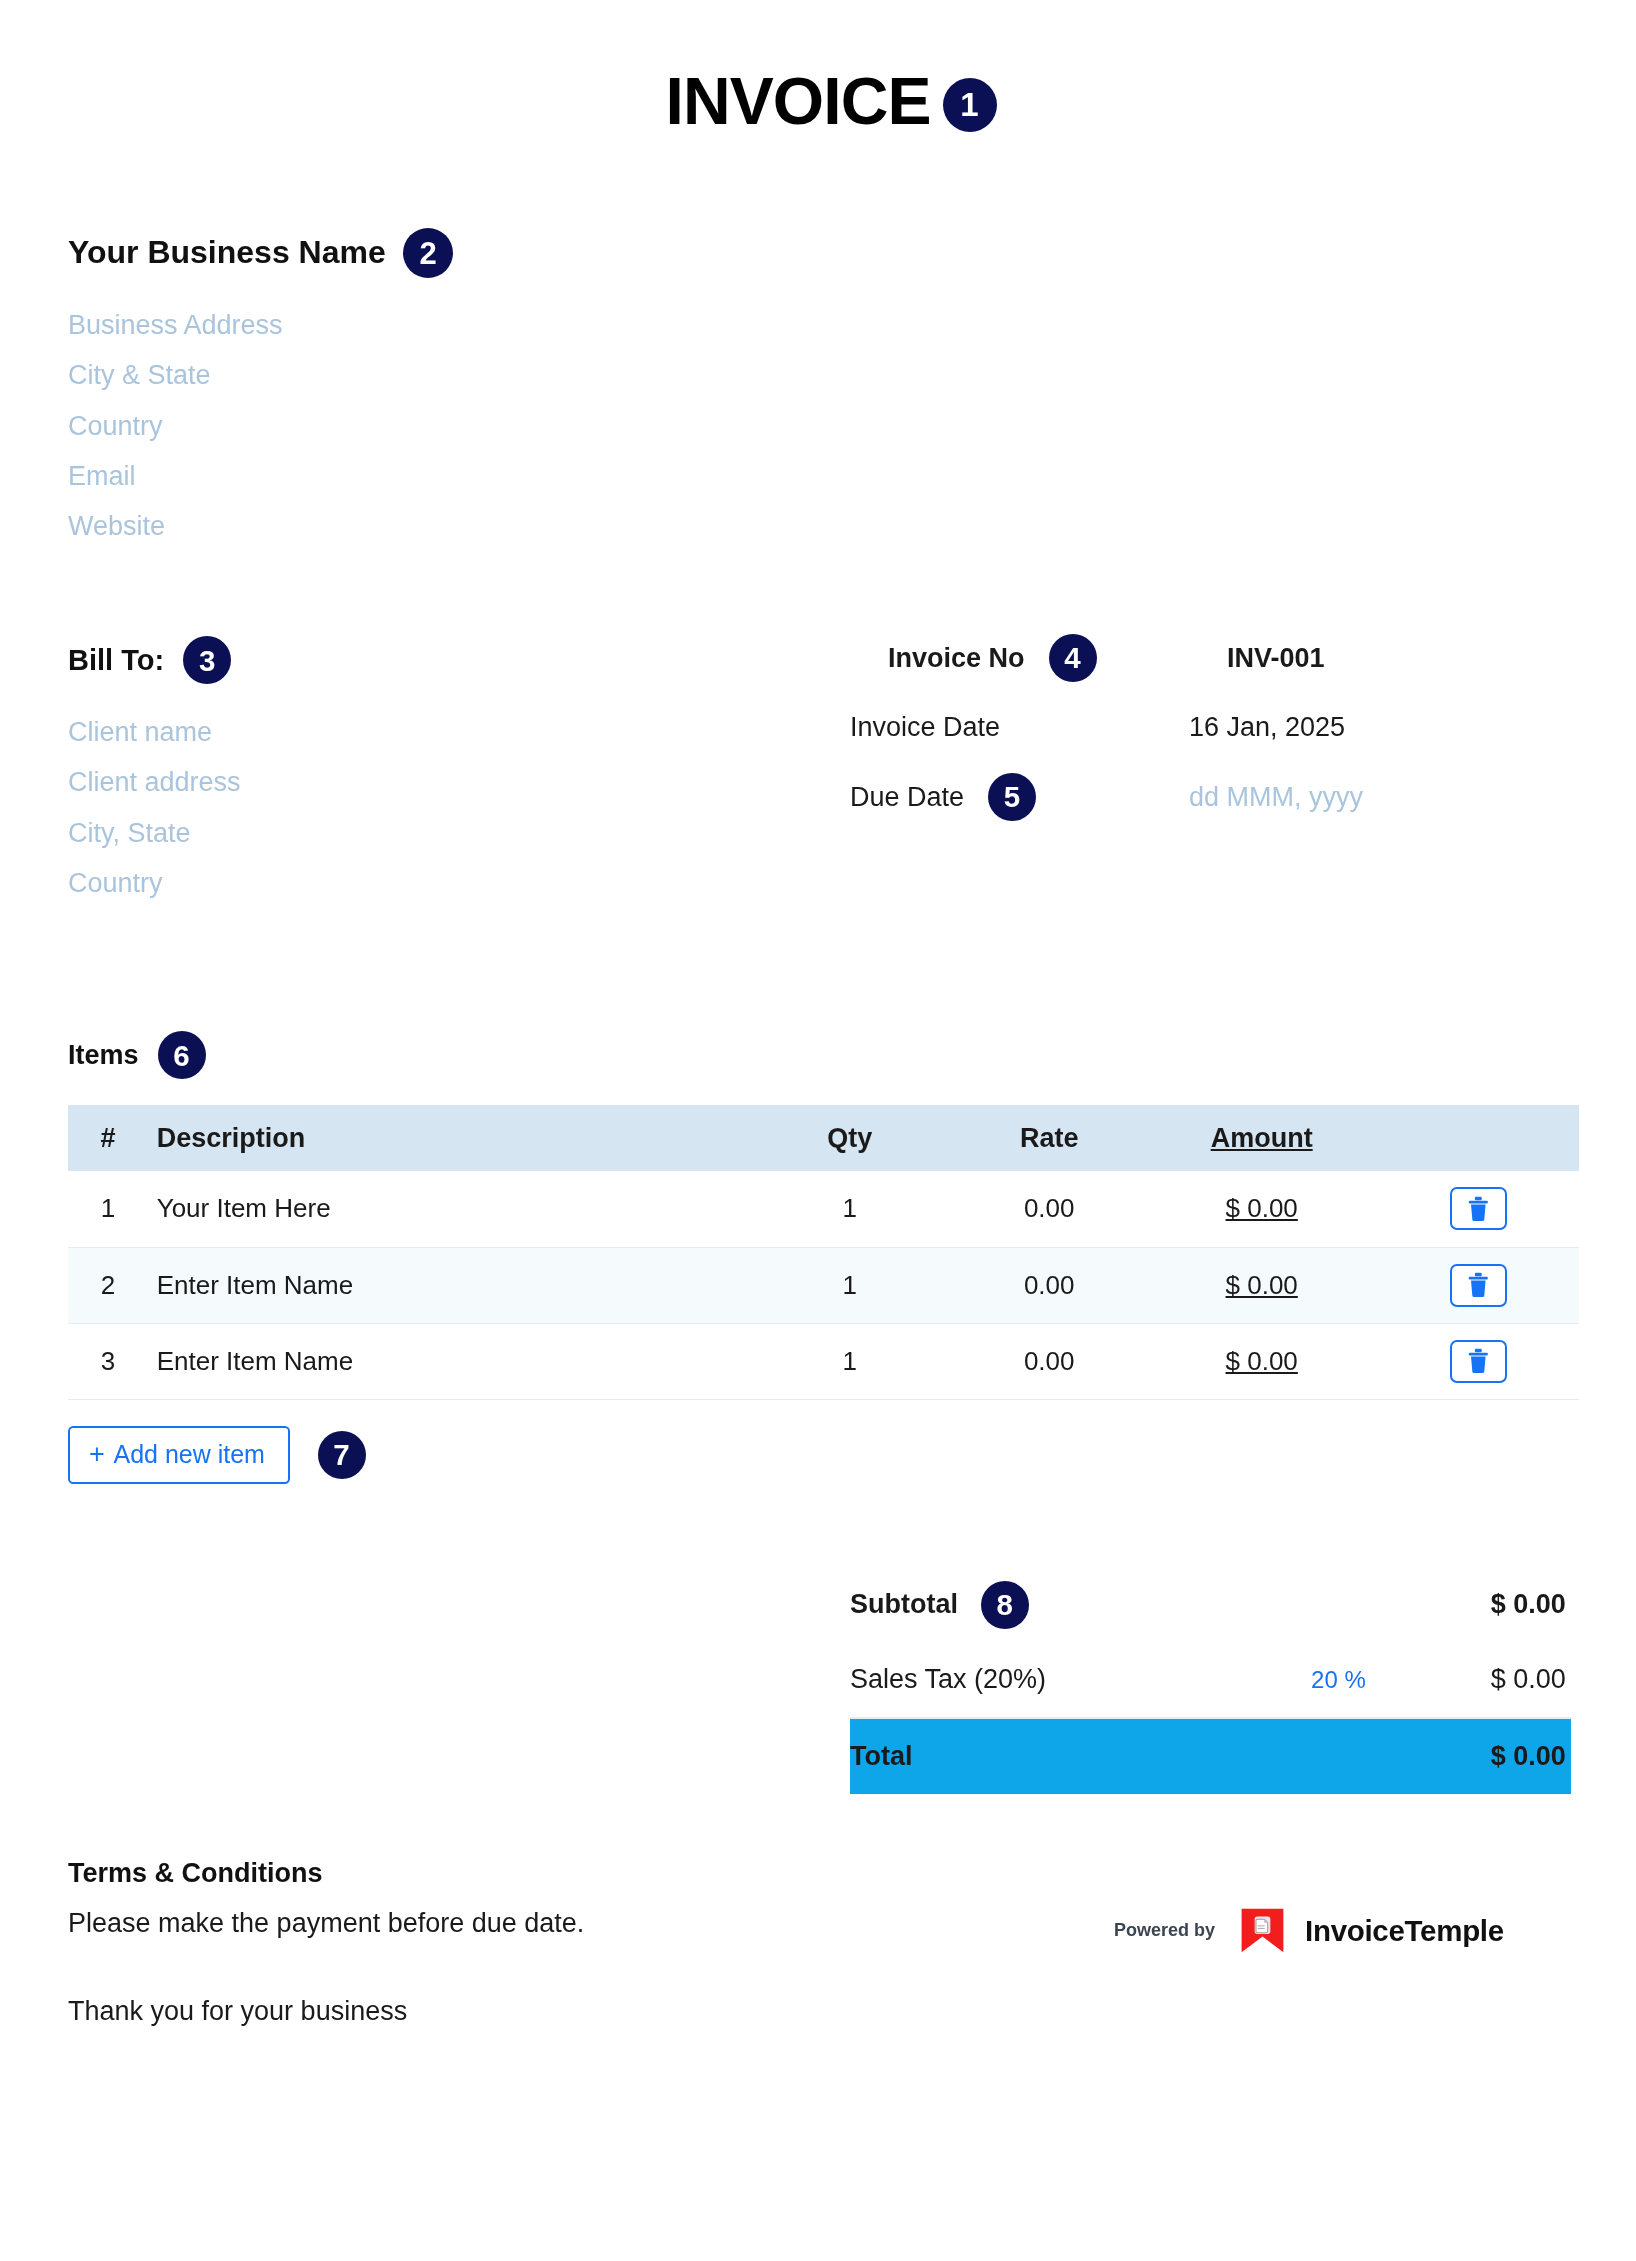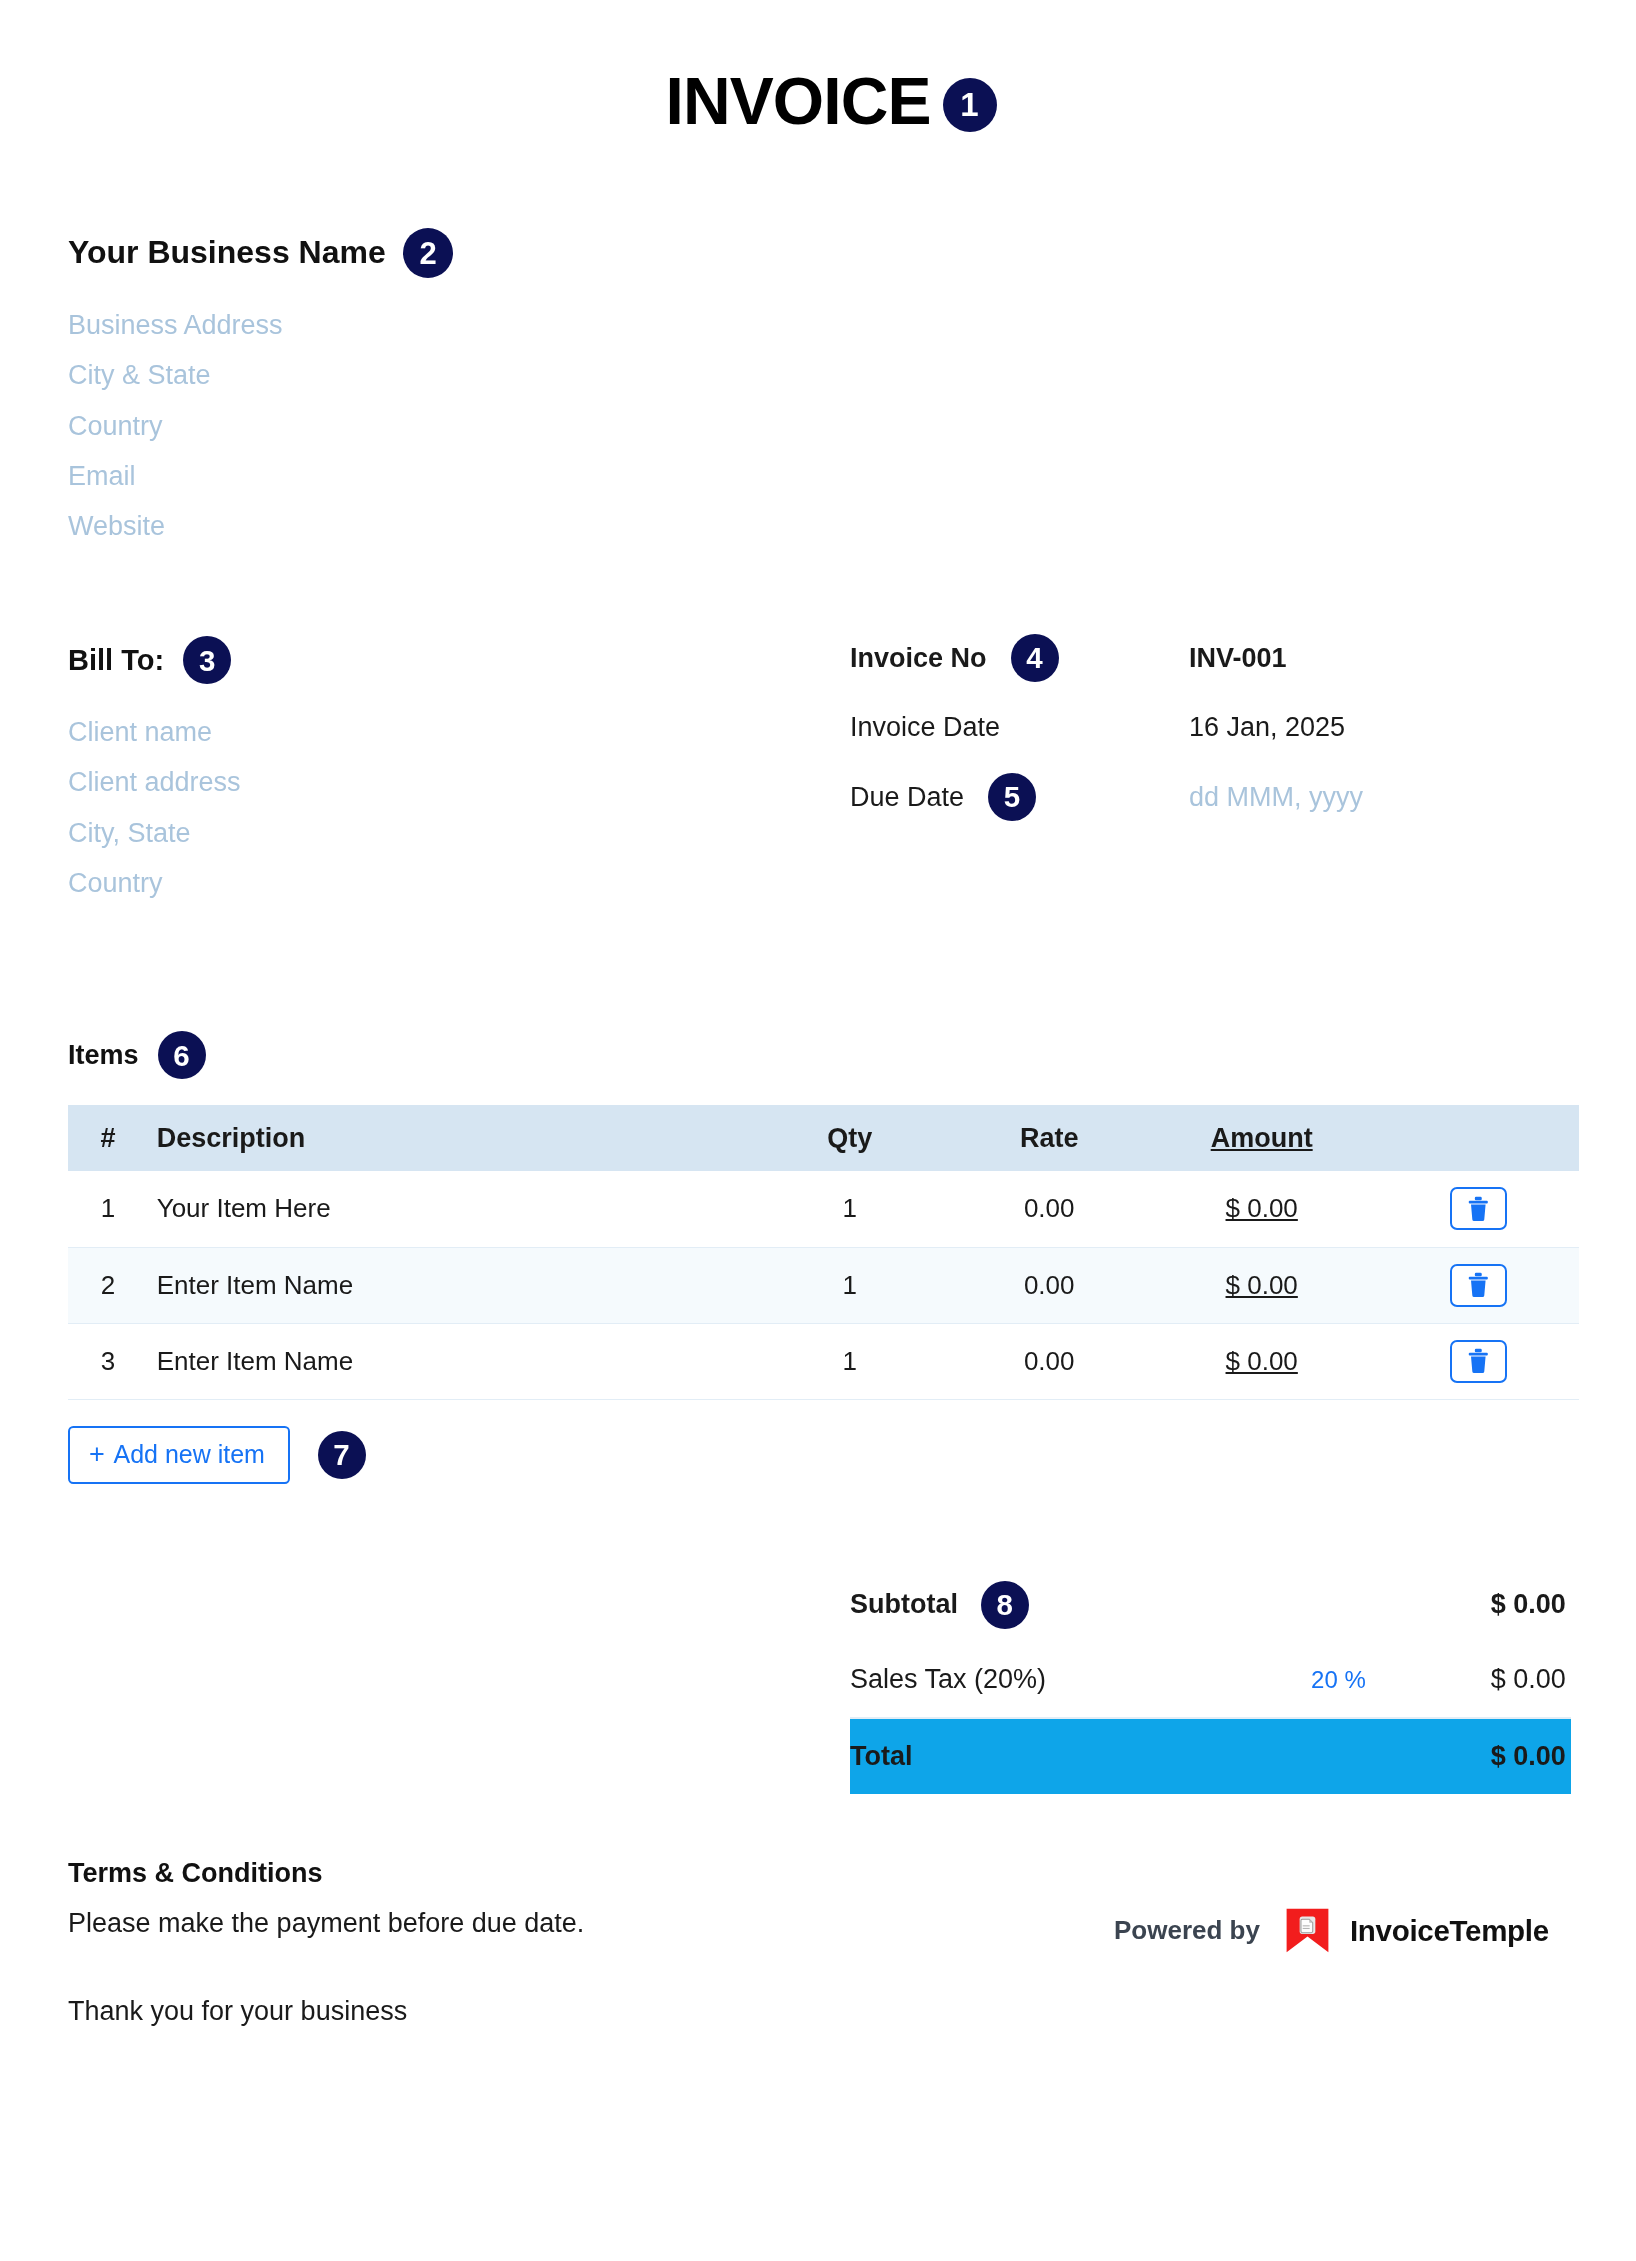--- a/index.html
+++ b/index.html
@@ -101,21 +101,21 @@
     height: 40px;
   }
   .meta-label {
     width: 339px;
     font-size: 27px;
     color: #1a1a1a;
     display: flex;
     align-items: center;
     white-space: nowrap;
   }
-  .meta-label.strong { font-weight: bold; }
+  .meta-label.strong { font-weight: bold; margin-left: 38px; }
   .meta-label .badge { margin-left: 24px; }
   .meta-value {
     font-size: 27px;
     color: #1a1a1a;
     white-space: nowrap;
   }
   .meta-value.strong { font-weight: bold; }
   .meta-value.muted { color: #a9c4dc; }
 
   
@@ -265,21 +265,21 @@
 
   .powered {
     position: absolute;
     top: 1906px;
     left: 1046px;
     display: flex;
     align-items: center;
     white-space: nowrap;
   }
   .powered-text {
-    font-size: 26px;
+    font-size: 18px;
     font-weight: bold;
     color: #3b4450;
     margin-right: 24px;
   }
   .logo-mark {
     position: relative;
     width: 47px;
     height: 49px;
     margin-right: 19px;
     flex: none;

